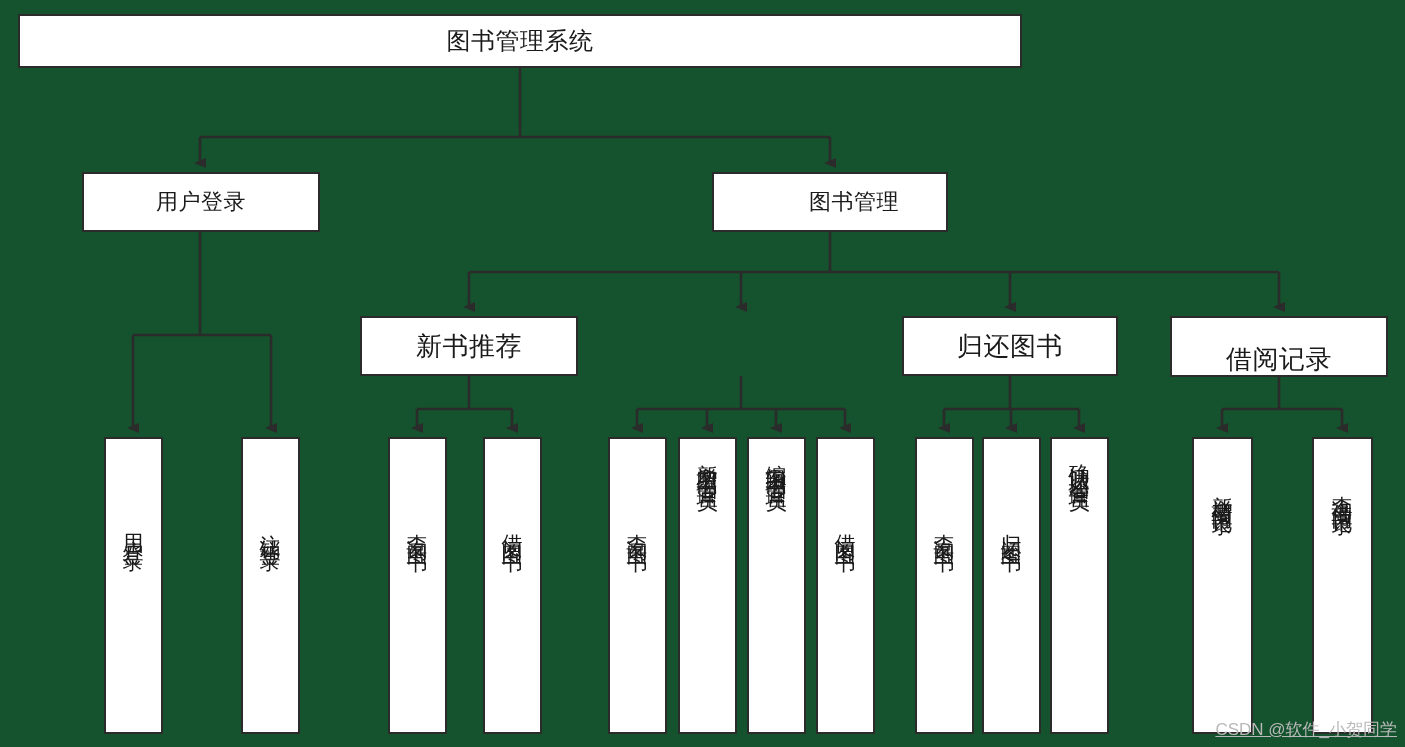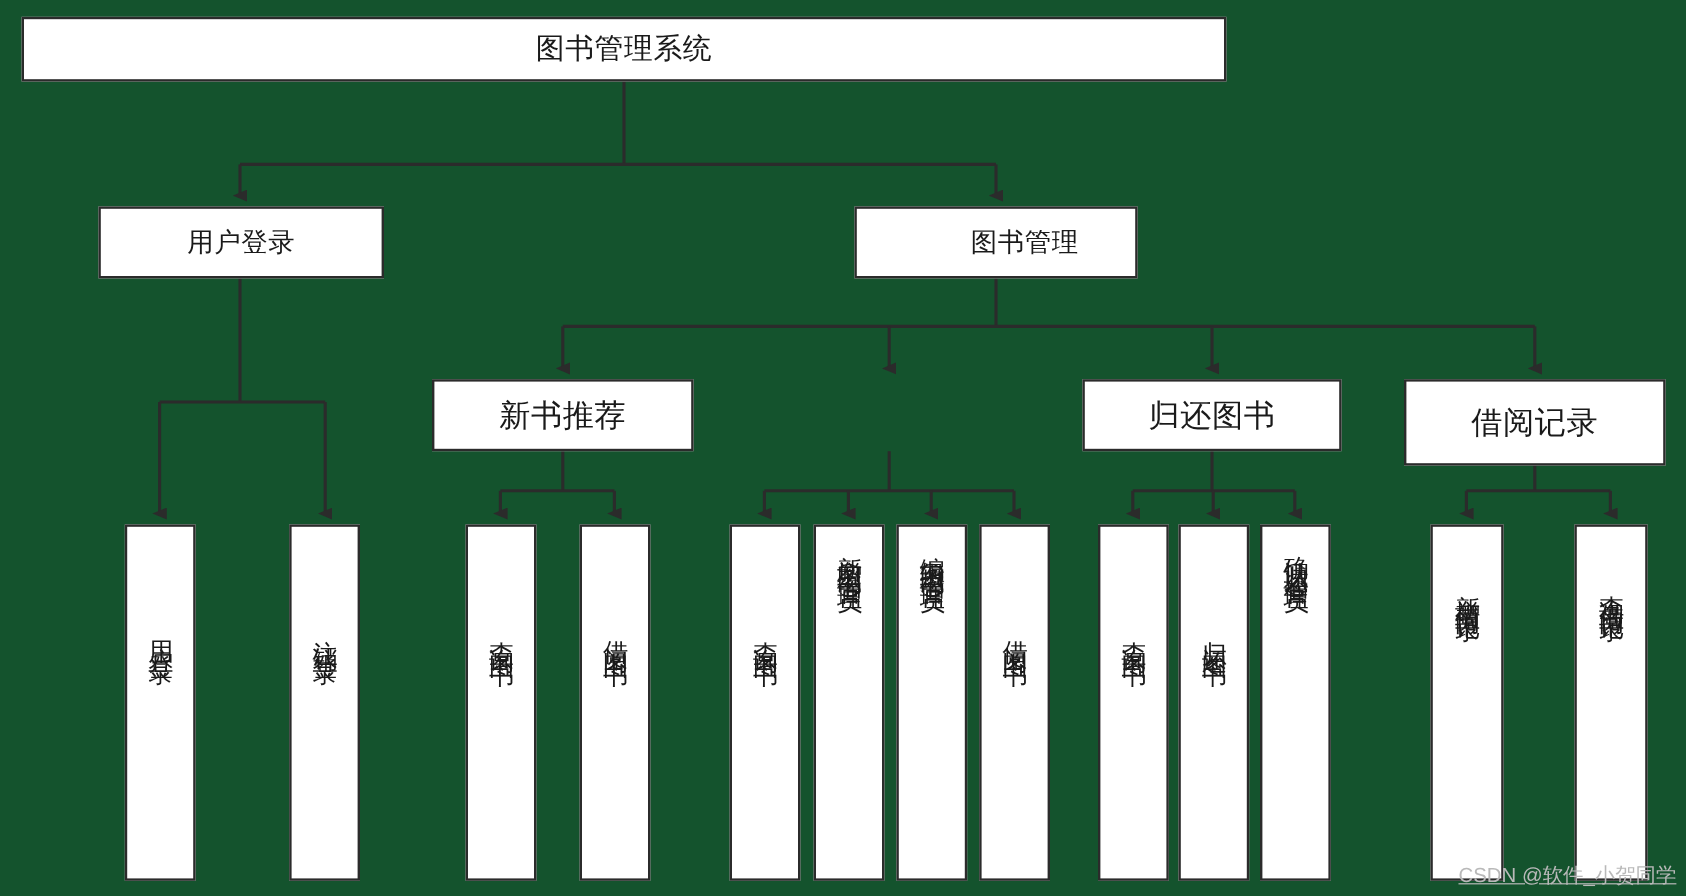--- a/index.html
+++ b/index.html
@@ -144,21 +144,21 @@
   <div class="node lvl2 horiz" style="left:712px; top:172px; width:236px; height:60px;padding-left:48px;">
     <span class="node-label">图书管理</span>
   </div>
 
   <div class="node lvl3 horiz" style="left:360px; top:316px; width:218px; height:60px;">
     <span class="node-label">新书推荐</span>
   </div>
   <div class="node lvl3 horiz" style="left:902px; top:316px; width:216px; height:60px;">
     <span class="node-label">归还图书</span>
   </div>
-  <div class="node lvl3 horiz" style="left:1170px; top:316px; width:218px; height:72px;">
+  <div class="node lvl3 horiz" style="left:1170px; top:316px; width:218px; height:61px;align-items:flex-end;">
     <span class="node-label">借阅记录</span>
   </div>
 
   <div class="node leaf" style="left:104px; top:437px; width:59px; height:297px; padding-top:78px;">
     <span class="node-label">用户登录</span>
   </div>
   <div class="node leaf" style="left:241px; top:437px; width:59px; height:297px; padding-top:78px;">
     <span class="node-label">注销登录</span>
   </div>
 

